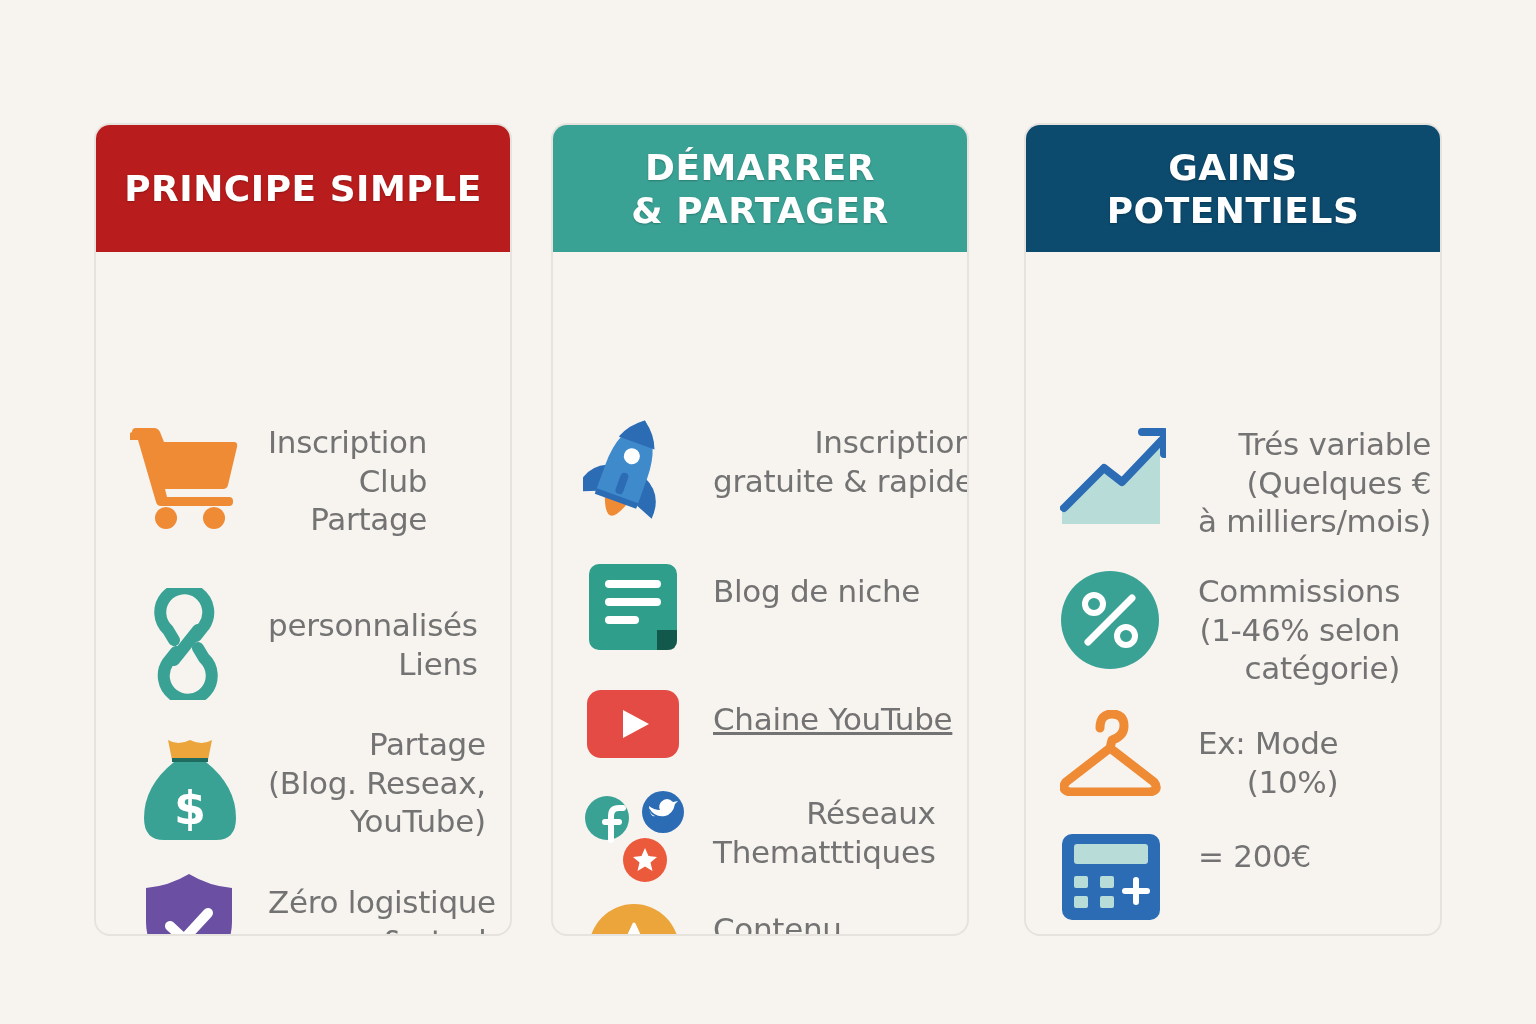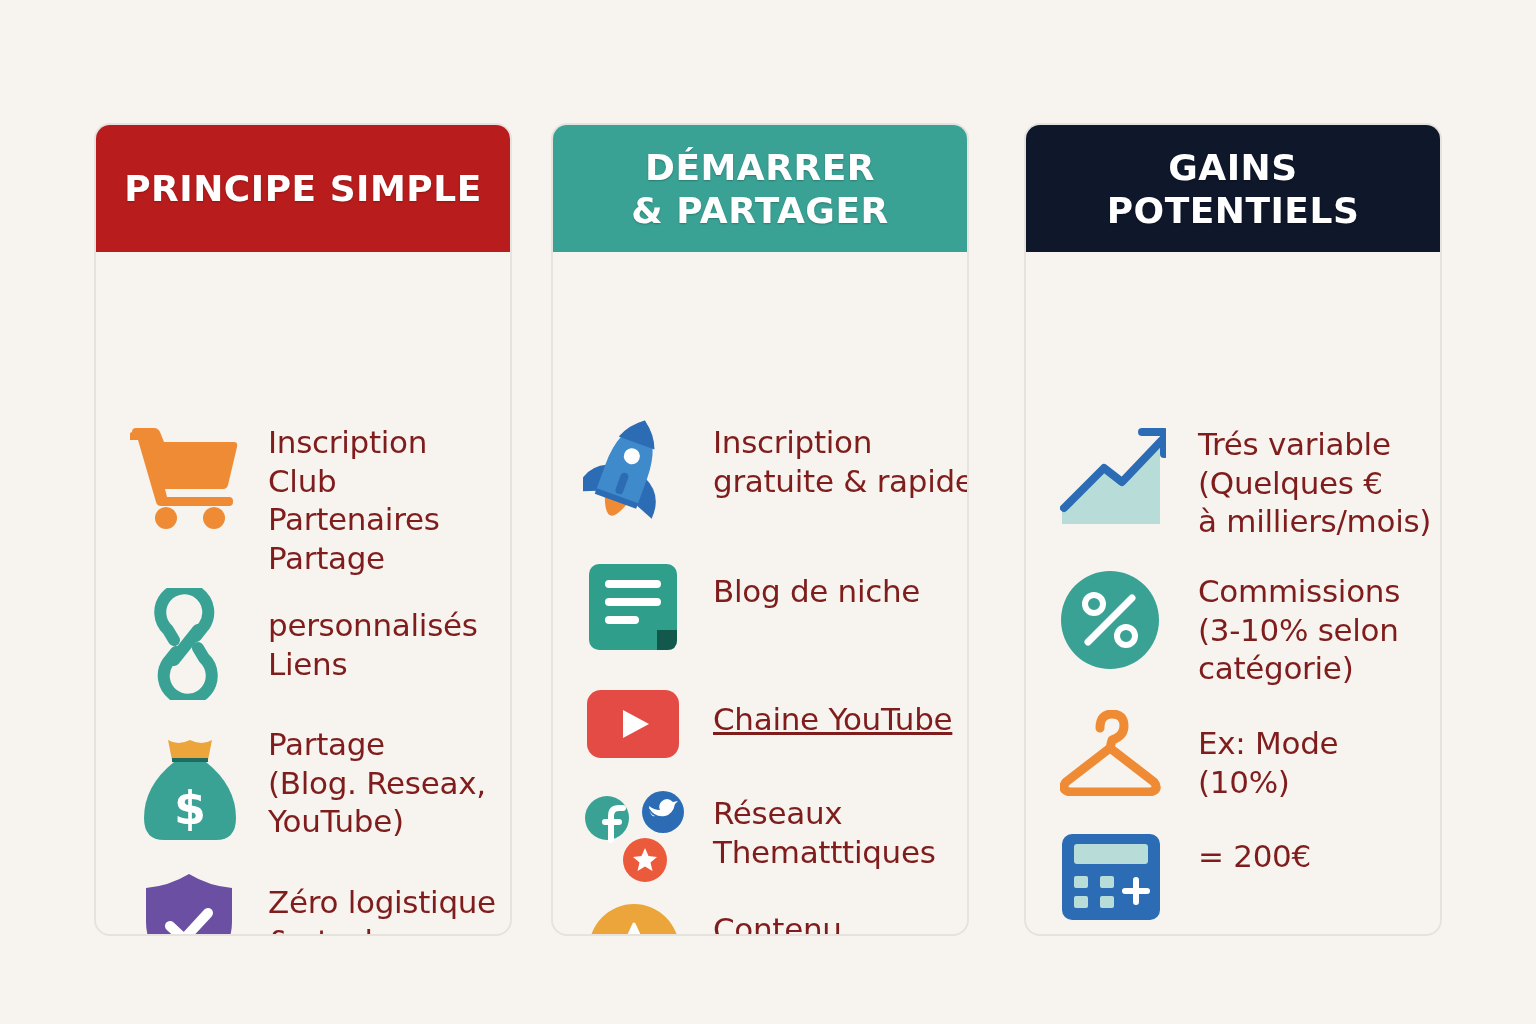--- a/index.html
+++ b/index.html
@@ -15,21 +15,21 @@
   .card-header {
     height: 127px; display: flex; align-items: center; justify-content: center;
     color: #fff; font-family: "DejaVu Sans", sans-serif; font-weight: bold;
     font-size: 36px; line-height: 43px; text-align: center; letter-spacing: 0.5px;
     text-shadow: 0 1px 2px rgba(0,0,0,0.25);
   }
   .card-header .lines { display: flex; flex-direction: column; }
   .item { position: absolute; left: 0; right: 0; }
   .icon { position: absolute; }
   .icon svg { width: 100%; height: 100%; display: block; }
-  .text { position: absolute; font-size: 31px; line-height: 38.5px; color: #7f1d1d; font-family: "DejaVu Sans", sans-serif; letter-spacing: -0.3px; }
+  .text { position: absolute; font-size: 31px; line-height: 38.5px; color: #737373; font-family: "DejaVu Sans", sans-serif; letter-spacing: -0.3px; text-align: right; }
   .text span { display: block; white-space: nowrap; }
 </style>
 </head>
 <body>
 
 <div class="card" id="card-0">
   <div class="card-header" style="background:#b91c1c;">
     <div class="lines">
       <span>PRINCIPE SIMPLE</span>
     </div>
@@ -40,21 +40,20 @@
       <svg viewBox="0 0 108 104">
           <path d="M4 8 h20 l6 10 h72 l-10 40 h-60" fill="none"></path>
           <path d="M2 6 q0 -4 4 -4 h18 q4 0 6 4 l4 10 h70 q4 0 3 5 l-9 38 q-1 4 -5 4 h-58 l2 8 h62 q4 0 4 4 v1 q0 4 -4 4 h-68 q-4 0 -5 -4 l-18 -62 h-10 q-4 0 -4 -4 z" fill="#ef8a35"></path>
           <circle cx="36" cy="92" r="11" fill="#ef8a35"></circle>
           <circle cx="84" cy="92" r="11" fill="#ef8a35"></circle>
         </svg>
     </div>
     <div class="text" style="left:172px;top:171px;">
       <span>Inscription</span>
         <span>Club</span>
-        <span>Partenaires</span>
         <span>Partage</span>
     </div>
   </div>
 
   <div class="item">
     <div class="icon" style="left:58px;top:336px;width:64px;height:112px;">
       <svg viewBox="0 0 64 112">
           <path d="M20 52 l-6 -10 a24 24 0 1 1 36 -4 l-8 10" fill="none" stroke="#3aa295" stroke-width="12" stroke-linecap="round"></path>
           <path d="M44 60 l6 10 a24 24 0 1 1 -36 4 l8 -10" fill="none" stroke="#3aa295" stroke-width="12" stroke-linecap="round"></path>
           <path d="M20 72 l24 -30" stroke="#3aa295" stroke-width="12" stroke-linecap="round"></path>
@@ -176,21 +175,21 @@
           <path d="M45 20 l7 15 l17 2 l-12.5 11.5 l3.5 17 l-15 -8.5 l-15 8.5 l3.5 -17 l-12.5 -11.5 l17 -2 z" fill="#fff" stroke="#fff" stroke-width="3" stroke-linejoin="round"></path>
         </svg>
     </div>
     <div class="text" style="left:160px;top:658px;">
       <span>Contenu</span>
     </div>
   </div>
 </div>
 
 <div class="card" id="card-2">
-  <div class="card-header" style="background:#0f172a;">
+  <div class="card-header" style="background:#0c4a6e;">
     <div class="lines">
       <span>GAINS</span>
       <span>POTENTIELS</span>
     </div>
   </div>
 
   <div class="item">
     <div class="icon" style="left:34px;top:176px;width:106px;height:98px;">
       <svg viewBox="0 0 106 98">
           <path d="M2 82 l40 -40 l18 14 l40 -40 v80 h-98 z" fill="#b8dcd8"></path>
@@ -209,21 +208,21 @@
     <div class="icon" style="left:34px;top:318px;width:100px;height:100px;">
       <svg viewBox="0 0 100 100">
           <circle cx="50" cy="50" r="49" fill="#3aa295"></circle>
           <circle cx="34" cy="34" r="9" fill="none" stroke="#fff" stroke-width="6"></circle>
           <circle cx="66" cy="66" r="9" fill="none" stroke="#fff" stroke-width="6"></circle>
           <path d="M28 72 l44 -44" stroke="#fff" stroke-width="7" stroke-linecap="round"></path>
         </svg>
     </div>
     <div class="text" style="left:172px;top:320px;">
       <span>Commissions</span>
-        <span>(3-10% selon</span>
+        <span>(1-46% selon</span>
         <span>catégorie)</span>
     </div>
   </div>
 
   <div class="item">
     <div class="icon" style="left:34px;top:458px;width:102px;height:86px;">
       <svg viewBox="0 0 102 86">
           <path d="M40 18 q0 -14 12 -14 q12 0 12 12 q0 10 -12 14 l-2 8 l44 34 q6 8 -4 10 h-80 q-10 -2 -4 -10 l44 -34" fill="none" stroke="#ef8a35" stroke-width="9" stroke-linecap="round" stroke-linejoin="round"></path>
         </svg>
     </div>

